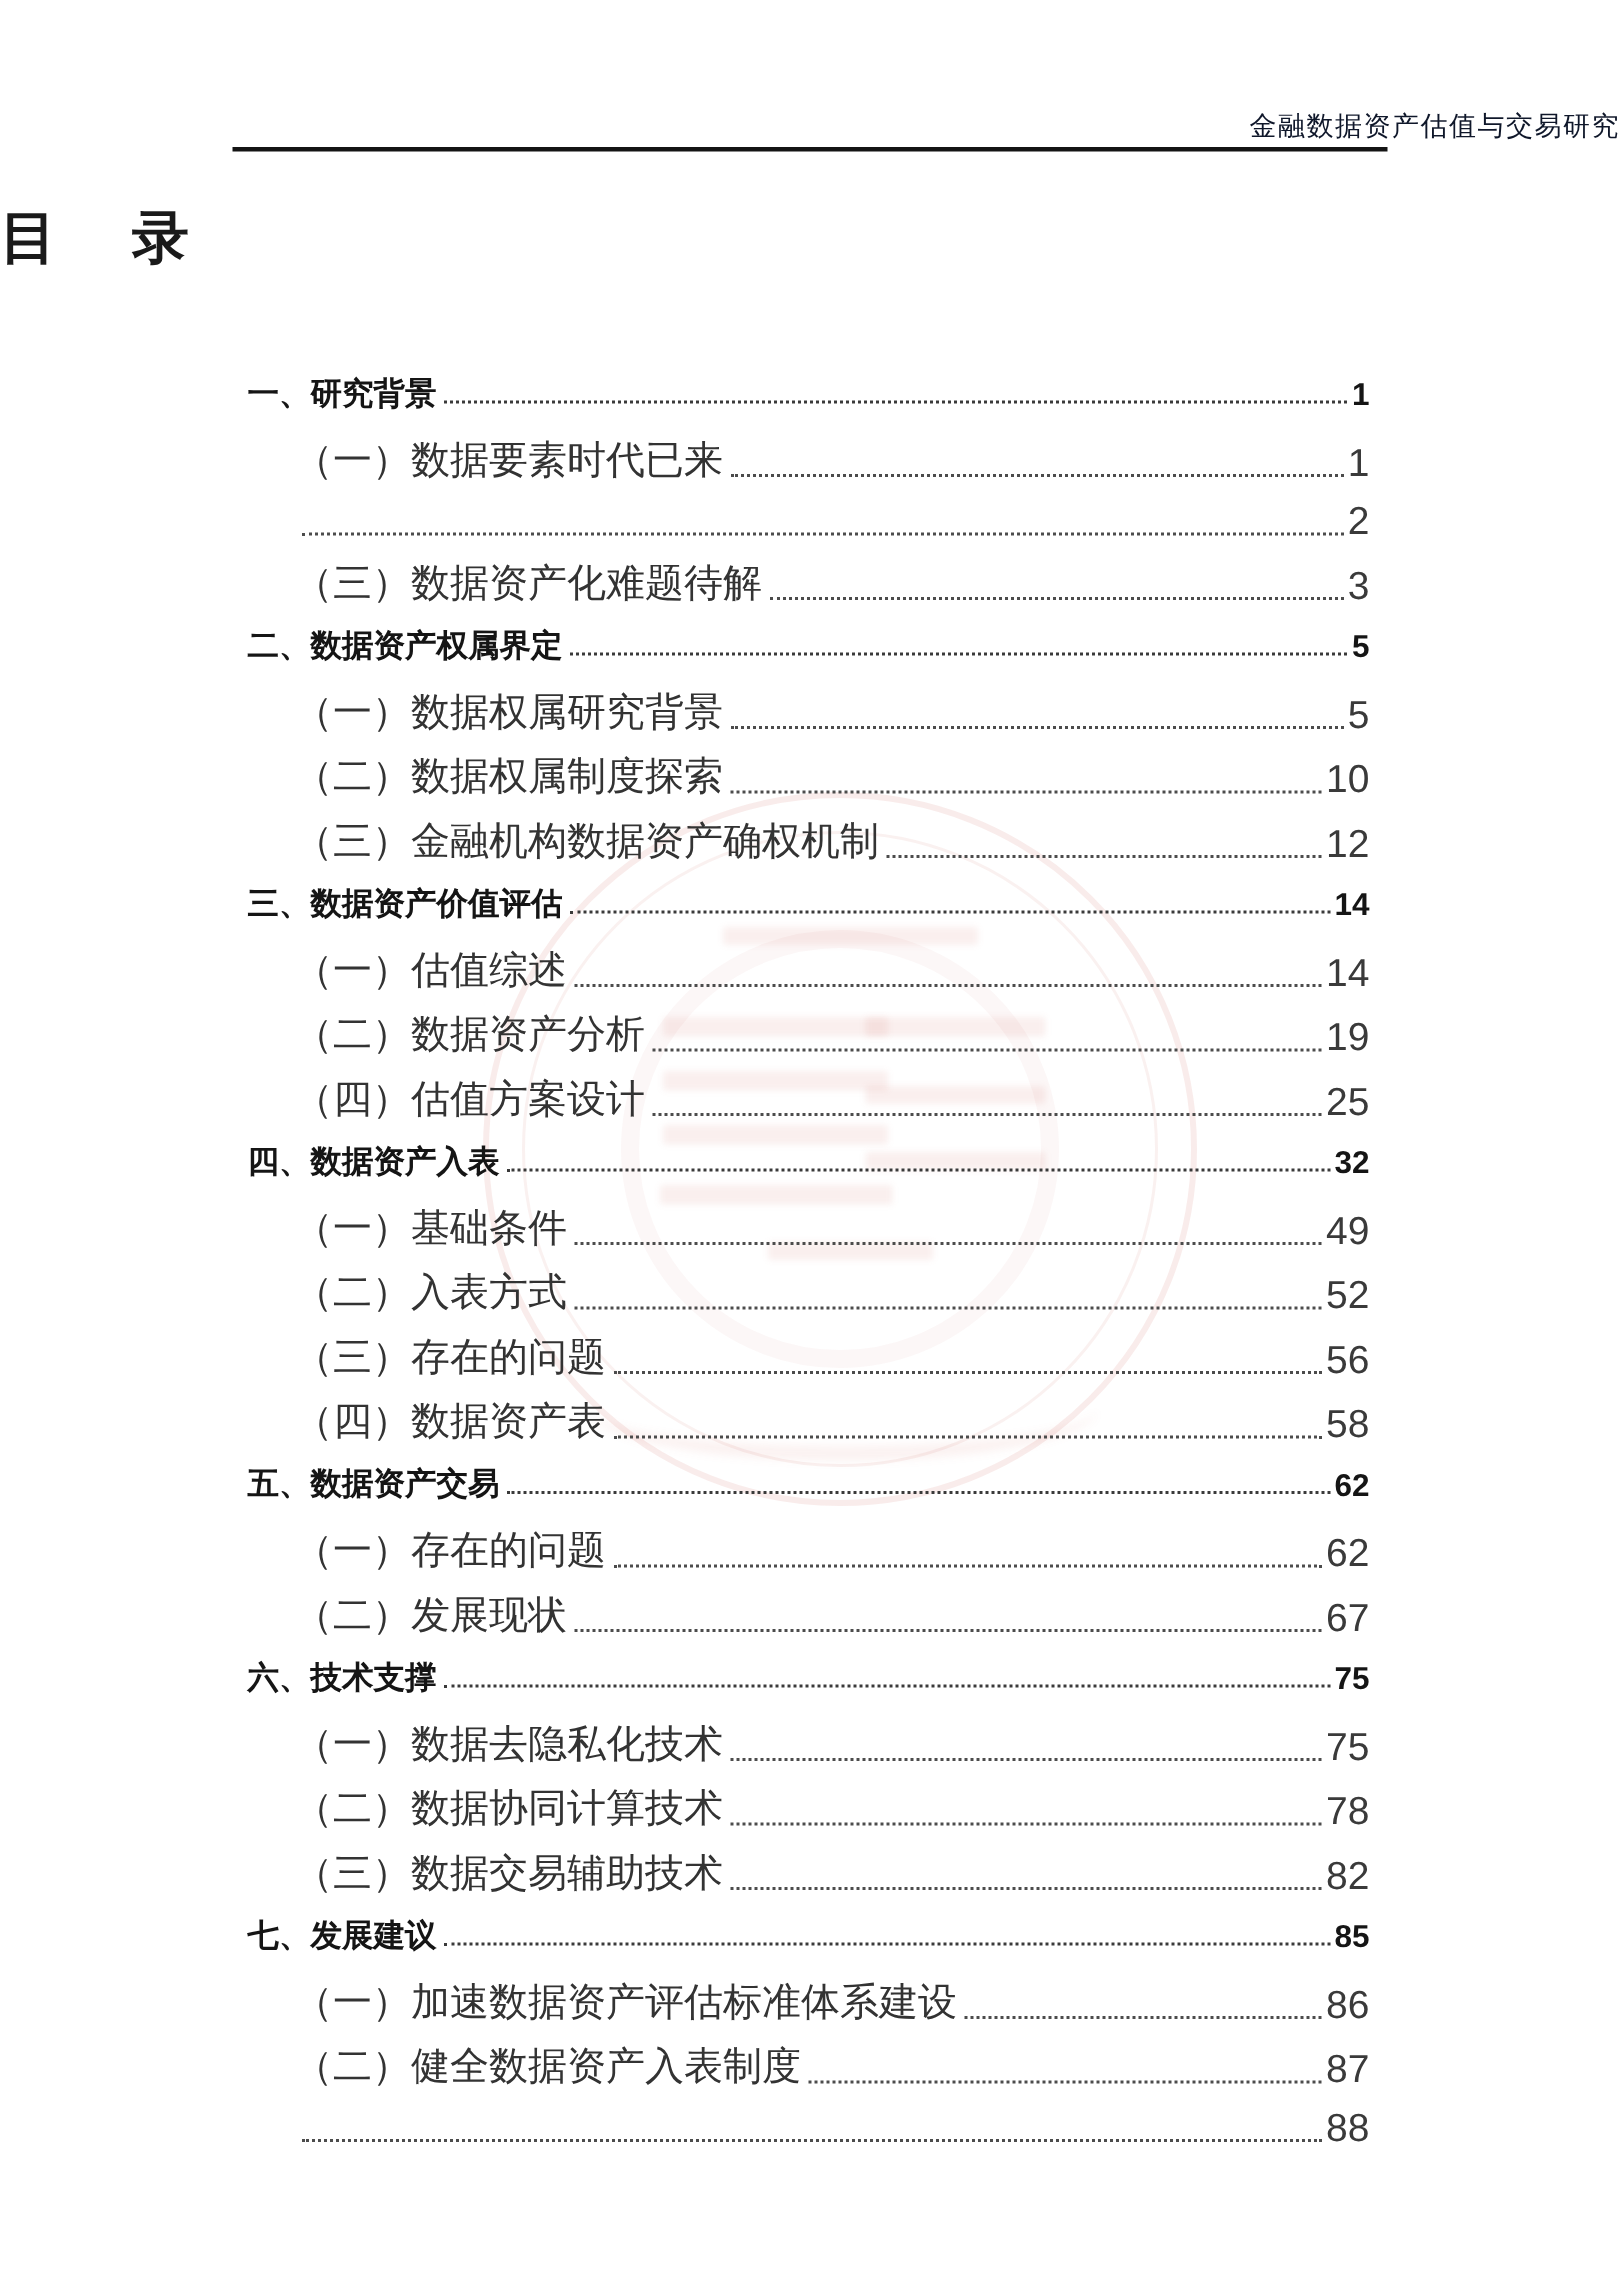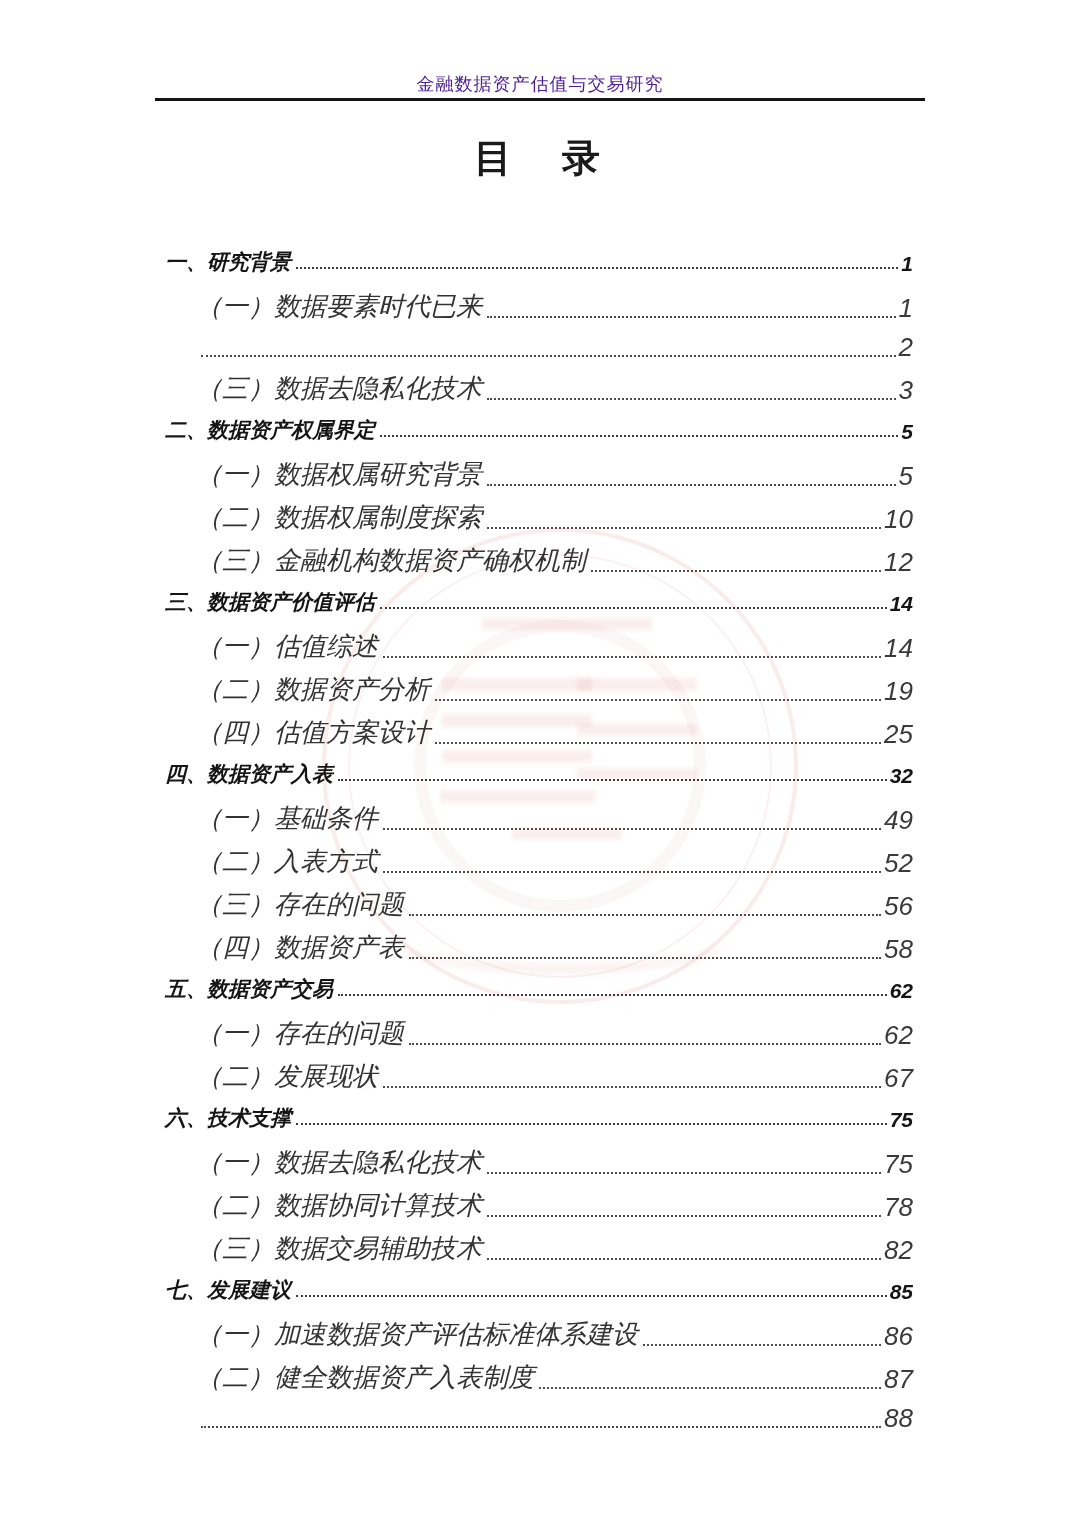--- a/index.html
+++ b/index.html
@@ -8,32 +8,33 @@
     background:#ffffff;
     font-family:"Liberation Serif","DejaVu Serif",serif;
     position:relative; overflow:hidden;
     color:#222;
   }
   .page { position:relative; width:1080px; height:1528px; }
 
   
   .header { position:absolute; top:72px; left:0; width:100%; text-align:center; }
   .header-title {
-    font-size:18px; letter-spacing:1px; color:#4c1d95;
+    font-size:18px; letter-spacing:1px; color:#0f172a;
     font-family:Liberation Serif, serif;
+    text-align:right;
   }
   .header-rule {
     position:absolute; top:98px; left:155px; width:770px; height:0;
     border-top:3px solid #141414;
   }
 
   
   .toc-title {
     position:absolute; top:133px; left:0; width:100%;
-    text-align:center; font-size:38px; font-weight:bold; color:#1a1a1a;
+    text-align:left; font-size:38px; font-weight:bold; color:#1a1a1a;
     font-family:"Liberation Sans","DejaVu Sans",sans-serif;
     letter-spacing:6px;
   }
 
   
   .watermark { position:absolute; left:322px; top:528px; width:476px; height:476px;
     pointer-events:none; opacity:1; }
   .wm-ring { position:absolute; border-radius:50%; }
   .wm-r1 { inset:0; border:4px solid rgba(192,72,58,0.10); }
   .wm-r2 { inset:26px; border:2px solid rgba(192,72,58,0.08); }
@@ -48,21 +49,21 @@
   .wm-b7  { left:255px; top:240px; width:120px; height:12px; }
   .wm-b8  { left:190px; top:300px; width:110px; height:12px; }
   .wm-b9  { left:160px; top:90px;  width:170px; height:12px; }
   .wm-arc { position:absolute; left:70px; bottom:30px; width:340px; height:60px;
     border-radius:50%; border-bottom:10px solid rgba(200,70,55,0.07); filter:blur(3px); }
 
   
   .toc { position:absolute; top:248px; left:165px; width:748px;
     font-family:"Liberation Sans","DejaVu Sans",sans-serif; }
   .toc-section { margin-bottom:10px; }
-  .toc-row { display:flex; align-items:flex-end;font-style:italic; }
+  .toc-row { display:flex; align-items:flex-end; }
   .toc-row .lbl { white-space:nowrap; }
   .toc-row .leader { flex:1 1 auto; min-width:24px;
     border-bottom:2.4px dotted #4c4c4c; margin:0 3px 6px 5px; }
   .toc-row .pg { white-space:nowrap; }
 
   .toc-row.head { font-size:21px; font-weight:bold; color:#151515; margin-bottom:13px; }
   .toc-row.head .leader { border-bottom:2.6px dotted #3a3a3a; margin-bottom:7px; }
 
   .toc-row.sub { font-size:26px; color:#333; padding-left:31px; margin-bottom:8px; }
   .toc-row.sub .pg { color:#3a3a3a; }
@@ -106,21 +107,21 @@
       <div class="toc-row sub">
         <span class="lbl">（一）数据要素时代已来</span>
         <span class="leader"></span>
         <span class="pg">1</span>
       </div>
       <div class="toc-row sub">
         <span class="leader"></span>
         <span class="pg">2</span>
       </div>
       <div class="toc-row sub">
-        <span class="lbl">（三）数据去隐私化技术</span>
+        <span class="lbl">（三）数据资产化难题待解</span>
         <span class="leader"></span>
         <span class="pg">3</span>
       </div>
     </div>
 
     <div class="toc-section">
       <div class="toc-row head">
         <span class="lbl">二、数据资产权属界定</span>
         <span class="leader"></span>
         <span class="pg">5</span>

